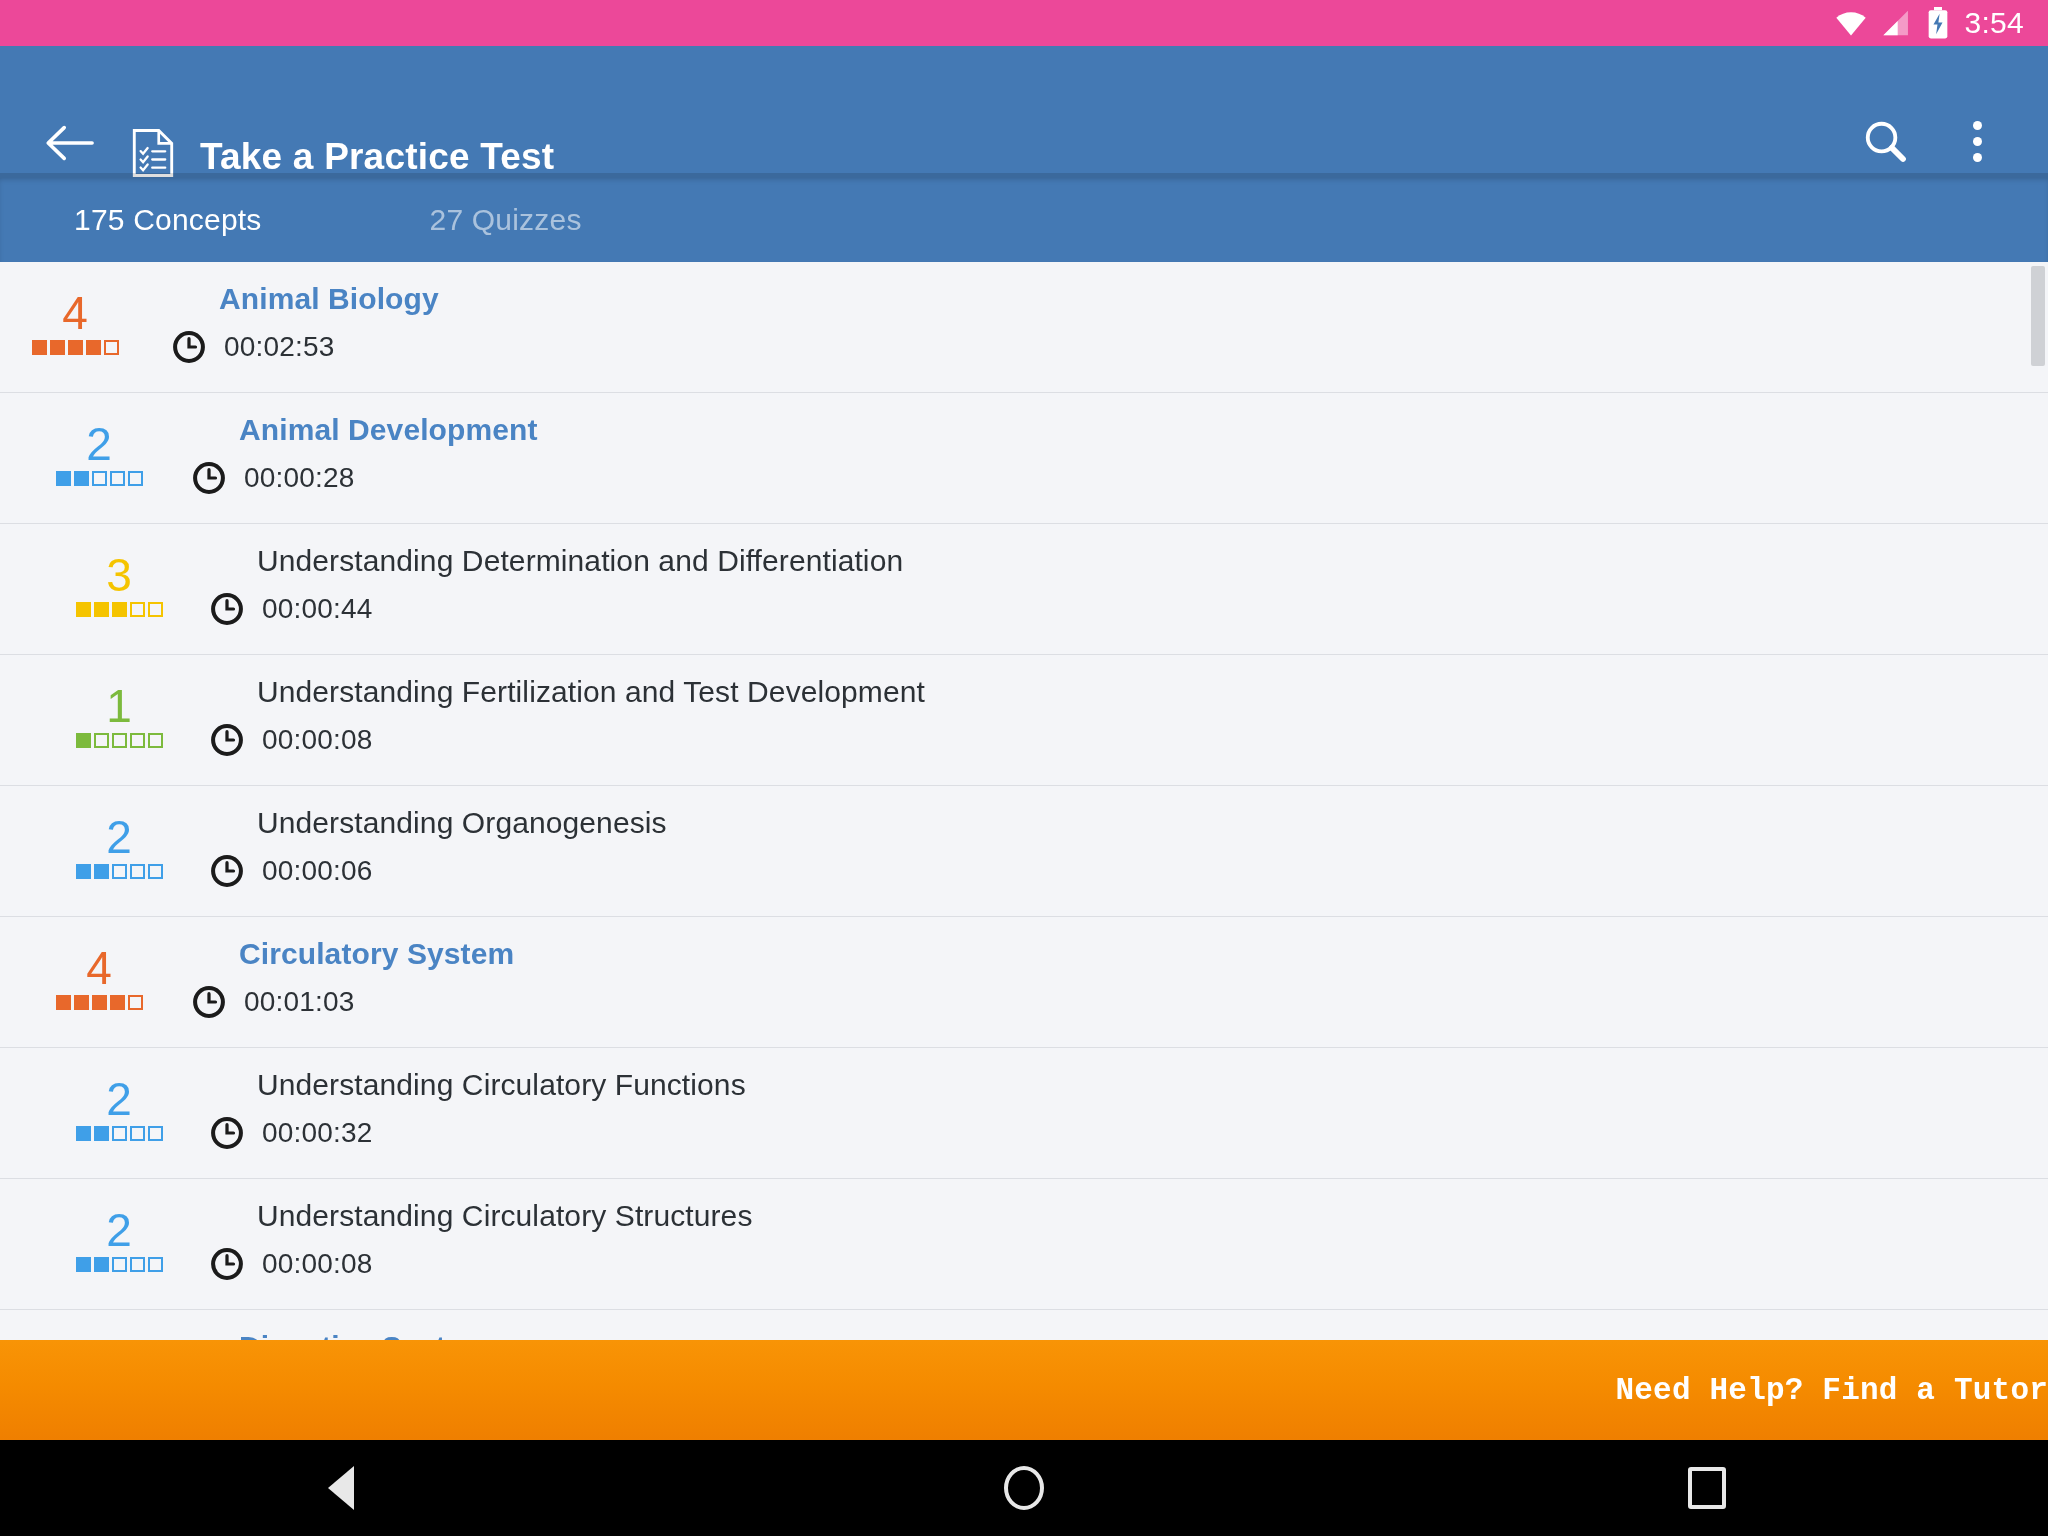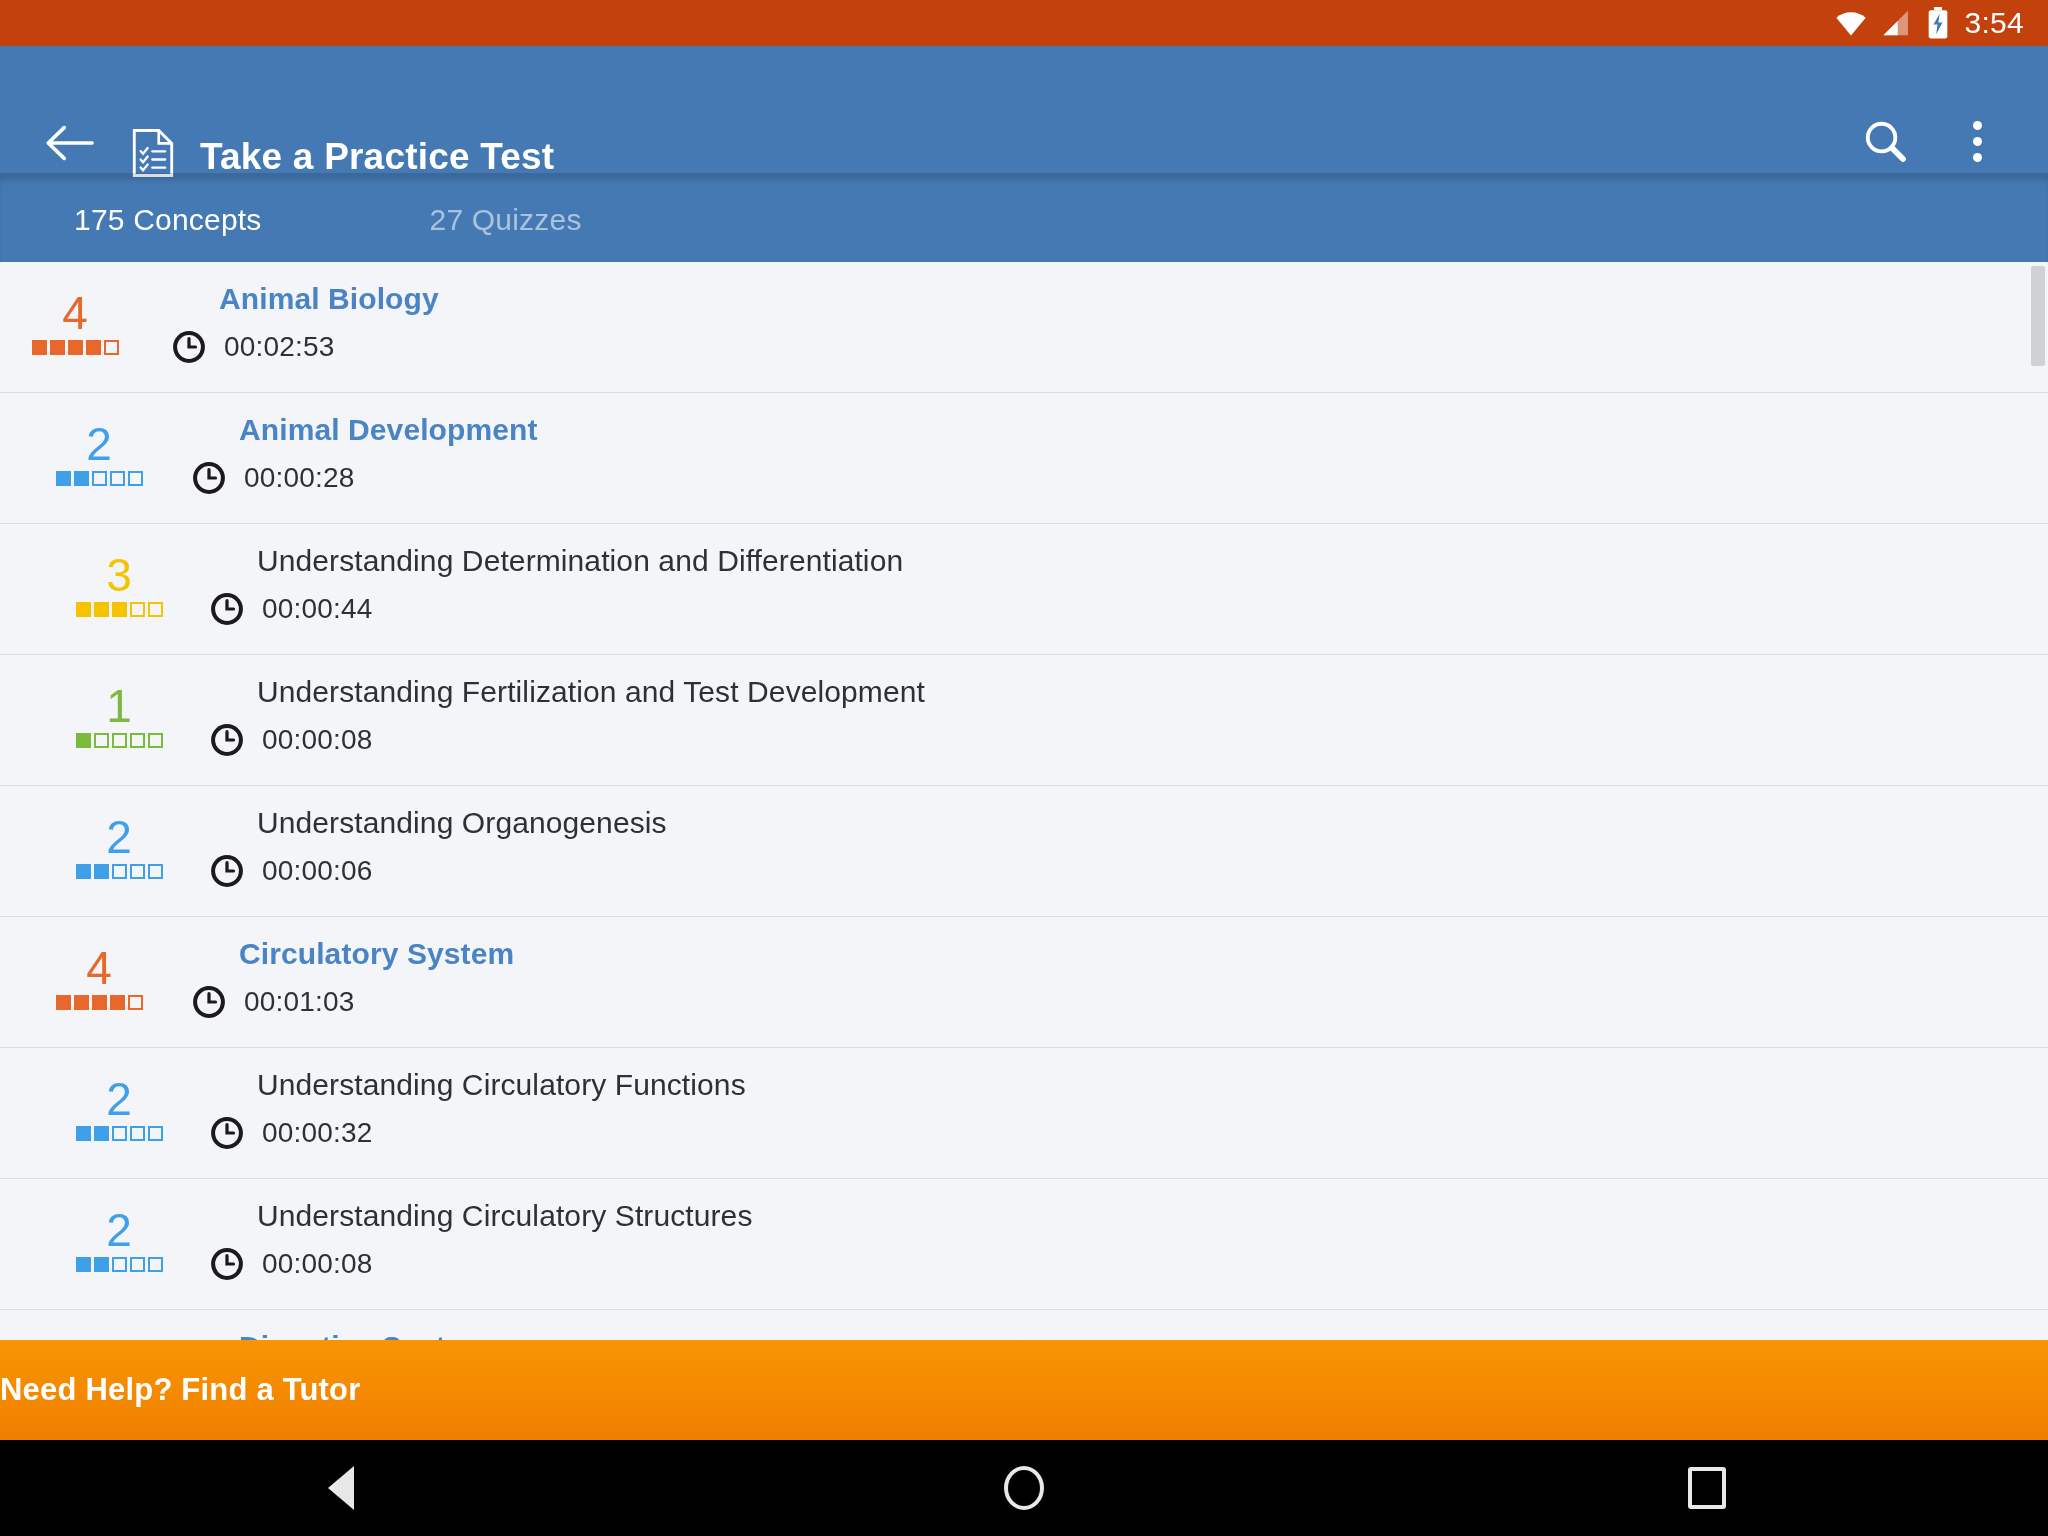--- a/index.html
+++ b/index.html
@@ -5,21 +5,21 @@
   * { margin:0; padding:0; box-sizing:border-box; }
   html, body {
     width:2048px; height:1536px;
     background:#000;
     font-family:"Liberation Sans", sans-serif;
     overflow:hidden;
   }
 
   
   .statusbar{
-    height:46px; background:#c2410c;
+    height:46px; background:#ec4899;
     display:flex; align-items:center; justify-content:flex-end;
     padding-right:24px; gap:14px;
   }
   .sb-icons{ display:flex; align-items:center; gap:14px; }
   .sb-time{ color:#fff; font-size:30px; font-weight:500; letter-spacing:.3px; }
 
   
   .appbar{
     height:132px; background:#4479b4;
     display:flex; align-items:flex-end; padding:0 34px;
@@ -104,21 +104,21 @@
     background:#cfd1d5; border-radius:2px;
   }
 
   
   .banner{
     position:absolute; left:0; right:0; bottom:96px; height:100px;
     display:flex;
   }
   .banner-main{
     flex:1; background:linear-gradient(to bottom,#f89406 0%,#f58b00 45%,#ef7f00 100%);
-    display:flex; align-items:center; justify-content:flex-start; cursor:pointer;
+    display:flex; align-items:center; justify-content:flex-end; cursor:pointer;font-family:Liberation Mono, monospace;
   }
   .banner-main span{
     color:#fff; font-size:31px; font-weight:bold; letter-spacing:.2px;
   }
   .banner-call{
     width:222px; background:linear-gradient(to bottom,#f2f2f2 0%,#fdfdfd 40%,#ffffff 100%);
     display:flex; align-items:center; justify-content:center; gap:14px; cursor:pointer;
   }
   .banner-call .label{ color:#f07d00; font-size:31px; font-weight:bold; }
 

